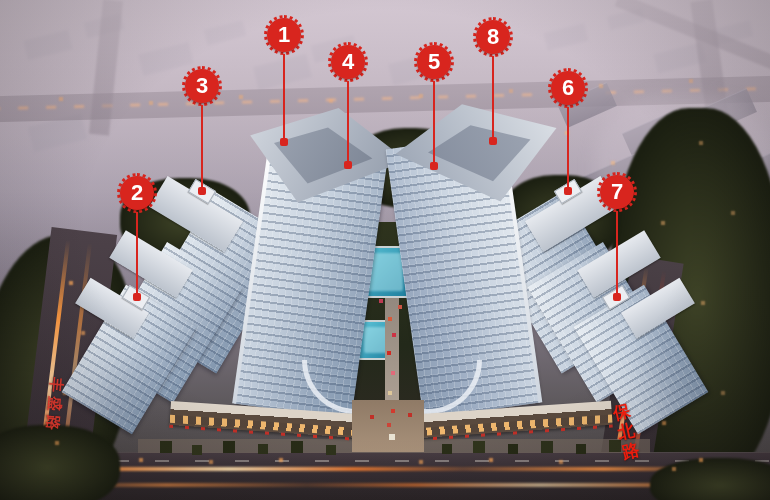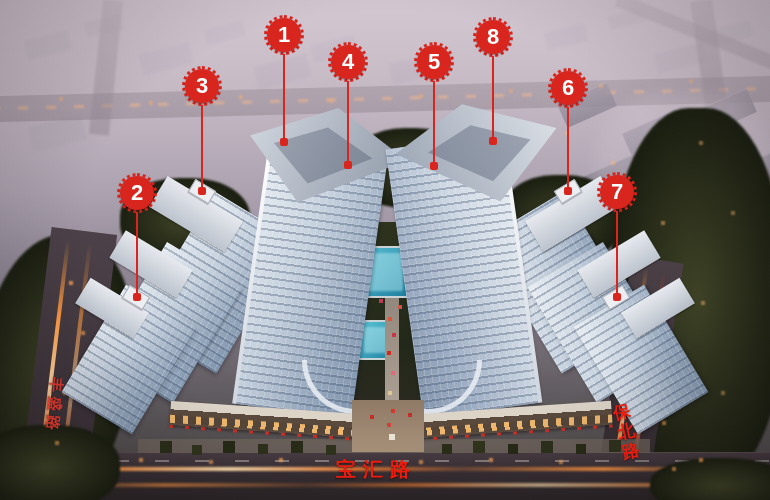--- a/index.html
+++ b/index.html
@@ -213,21 +213,20 @@
   <div class="abs canopy"></div>
 
   <div class="abs podium" style="left:170px;top:408px;width:205px;transform:rotate(4deg);"></div>
   <div class="abs podium" style="left:400px;top:408px;width:212px;transform:rotate(-4deg);"></div>
   <div class="abs plaza"></div>
   <div class="dots walk-dots"></div>
 
   <div class="vignette"></div>
 
   <div class="lbl lbl-l">丰盛路</div>
-  <div class="lbl lbl-b">宝汇路</div>
   <div class="lbl lbl-r">保北路</div>
 
   <div class="marker" style="left:264px;top:15px;">
     <div class="ring"></div>
     <div class="badge">
         <span class="num">1</span>
       </div>
     <div class="line" style="height:88px;"></div>
   </div>
   <div class="marker" style="left:117px;top:173px;">

